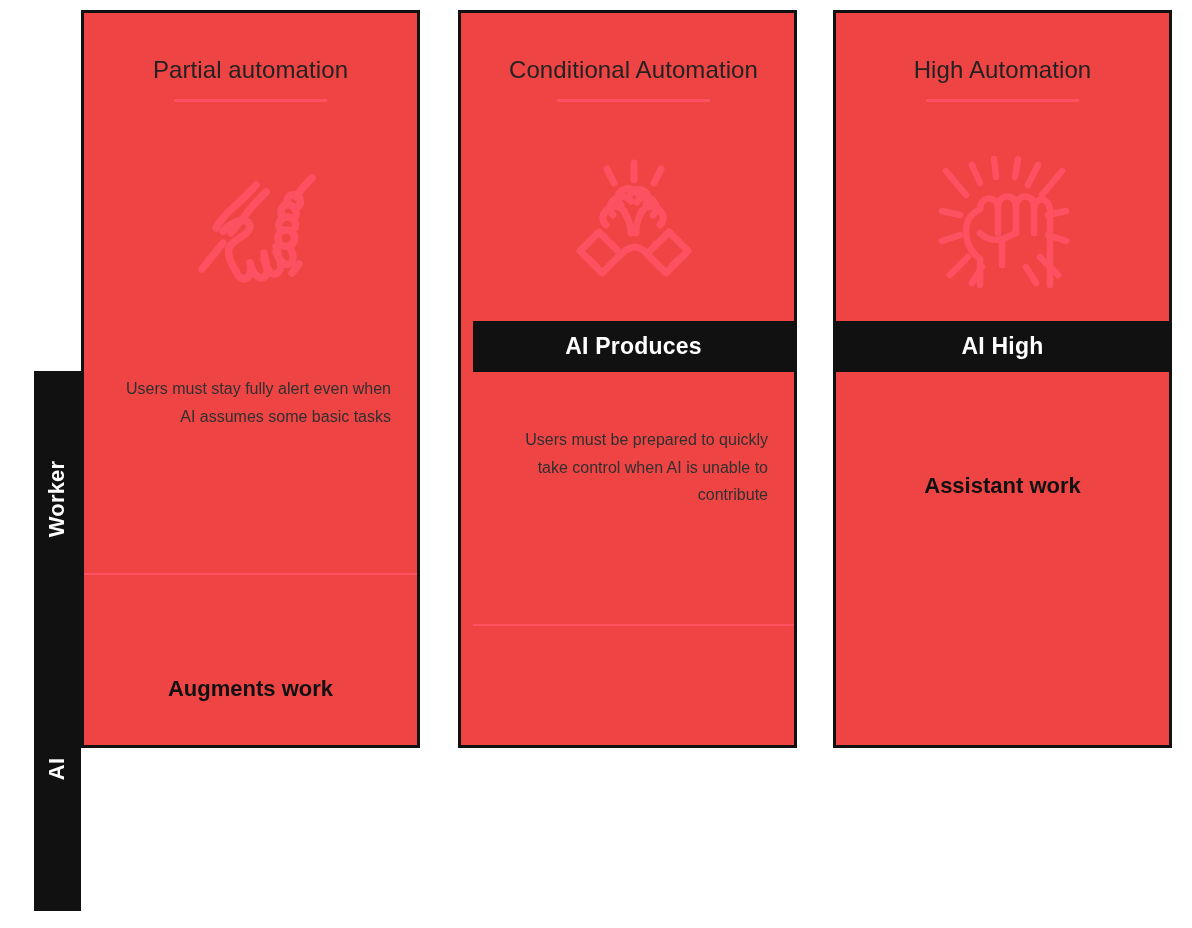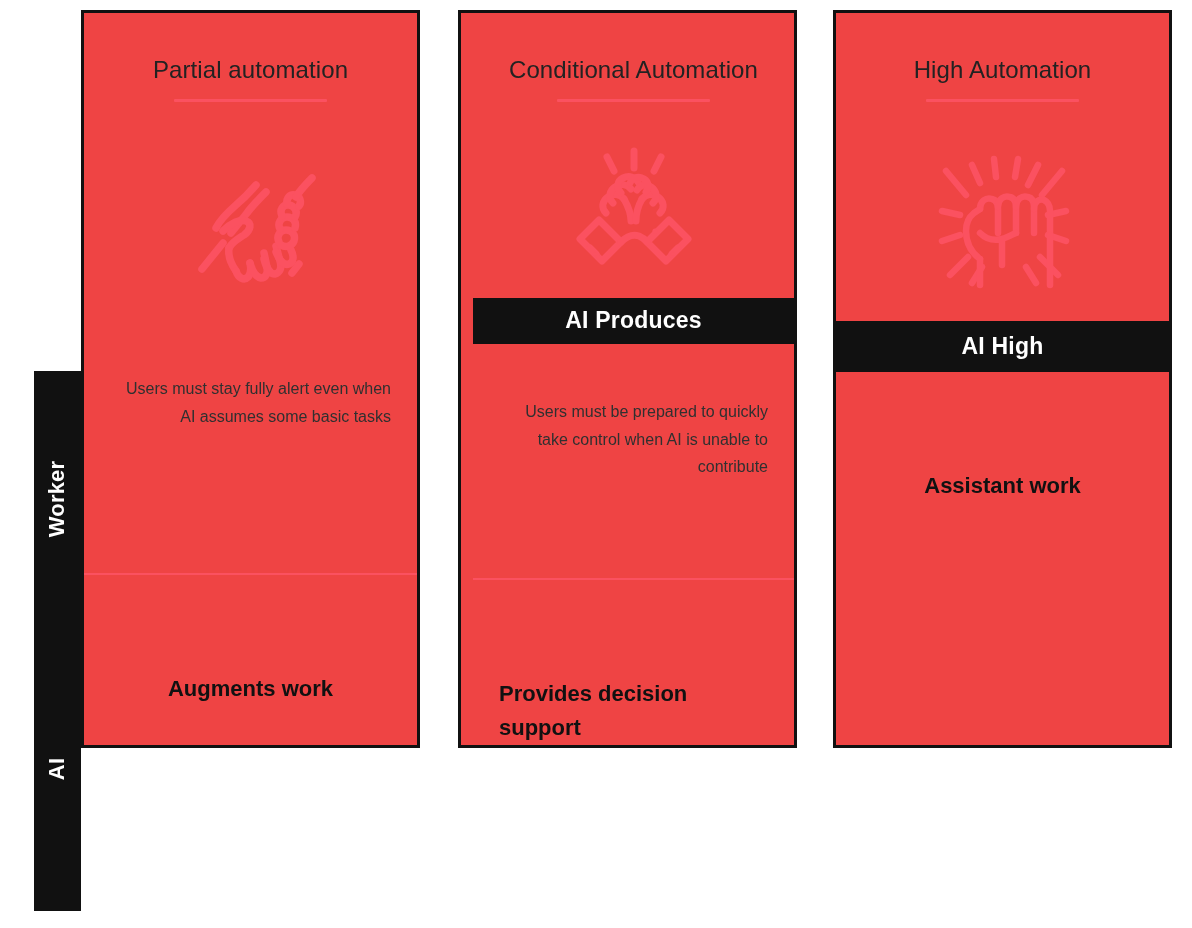--- a/index.html
+++ b/index.html
@@ -227,23 +227,20 @@
           <path d="M119 113 L113 119"></path>
           <circle cx="36" cy="119" r="2.2" fill="#fb5160" stroke="none"></circle>
           <circle cx="114" cy="119" r="2.2" fill="#fb5160" stroke="none"></circle>
           <circle cx="96" cy="96" r="2.6" fill="#fb5160" stroke="none"></circle>
         </svg>
       </div>
     </div>
     <div class="card-band">AI Produces</div>
     <div class="cell-worker">
       <p>Users must be prepared to quickly take control when AI is unable to contribute</p>
-    </div>
-    <div class="cell-ai">
-      <p>Provides decision support</p>
     </div>
   </div>
 
   <div class="card c2">
     <div class="card-top">
       <div class="card-heading">High Automation</div>
       <div class="heading-underline"></div>
       <div class="card-icon">
         <svg width="150" height="150" viewBox="0 0 150 150" fill="none" stroke="#fb5160" stroke-width="6.5" stroke-linecap="round" stroke-linejoin="round">
 

